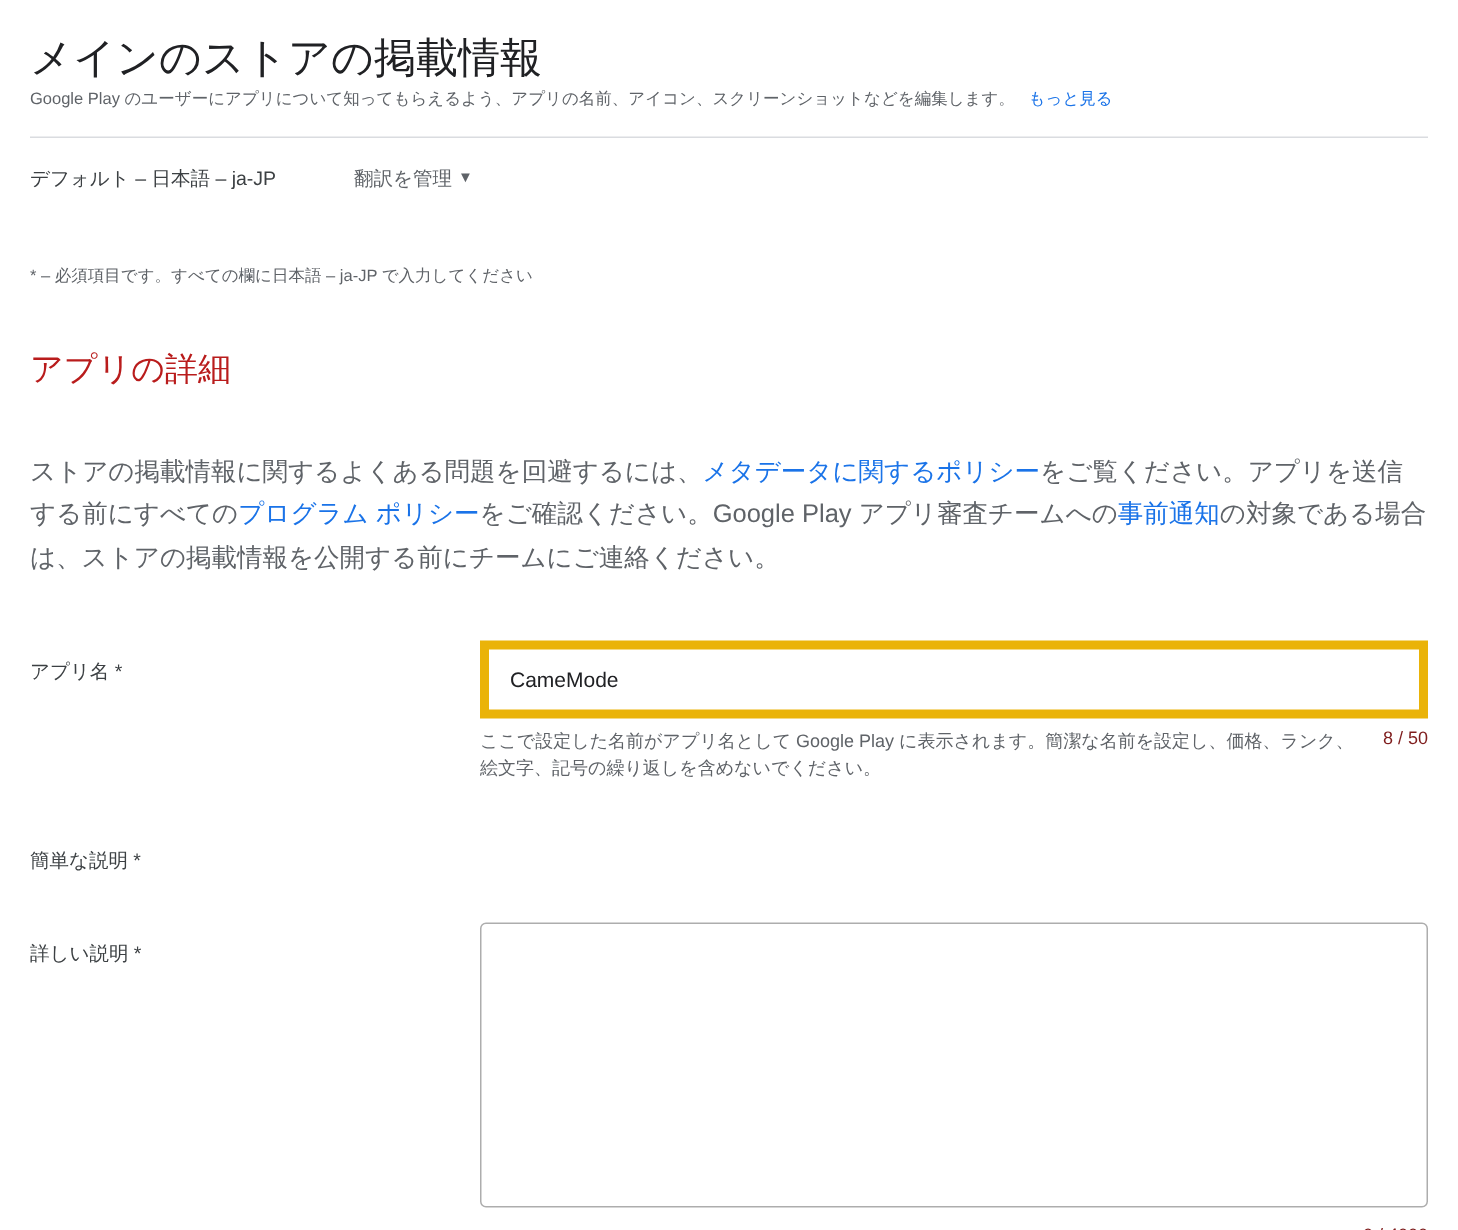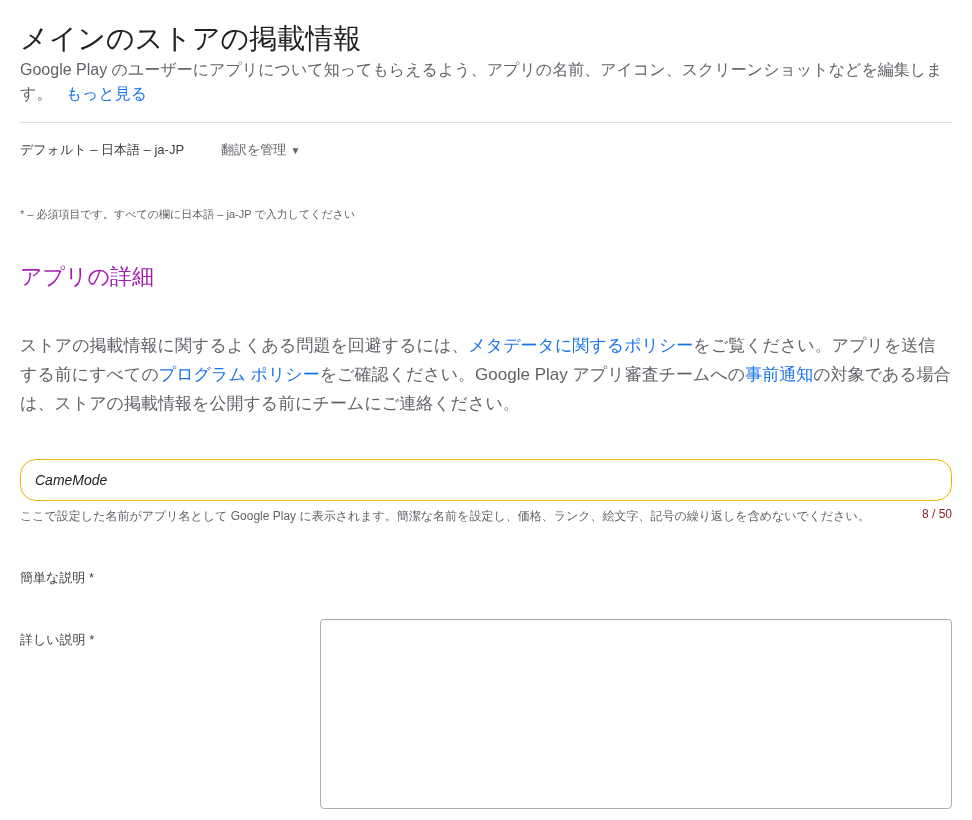--- a/index.html
+++ b/index.html
@@ -9,64 +9,65 @@
       padding: 20px;
       width: 972px;
       background: #fff;
     }
     .page-title {
       font-size: 28px;
       font-weight: 400;
       color: #202124;
     }
     .page-desc {
-      font-size: 16px;
+      font-size: 11px;
       color: #5f6368;
       line-height: 1.5;
       margin-bottom: 16px;
     }
     .link {
       color: #1a73e8;
       cursor: pointer;
     }
     .divider {
       border: none;
       border-top: 1px solid #dadce0;
       margin-bottom: 18px;
     }
     .lang-row {
       display: flex;
       align-items: center;
-      gap: 37px;
+      gap: 20px;
       margin-bottom: 48px;
       font-size: 13px;
     }
     .lang-default {
       color: #3c4043;
     }
     .manage-trans {
       color: #5f6368;
       display: inline-flex;
       align-items: center;
       cursor: pointer;
+      margin-left: 32px;
     }
     .manage-trans .caret {
       margin-left: 4px;
       font-size: 10px;
     }
     .required-note {
       font-size: 11px;
       color: #5f6368;
       margin-bottom: 40px;
     }
     .section-title {
       font-size: 22px;
       font-weight: 400;
       margin-bottom: 40px;
-      color: #a21caf;
+      color: #b91c1c;
     }
     .section-desc {
       font-size: 17px;
       color: #5f6368;
       line-height: 1.7;
       margin-bottom: 40px;
     }
     .form-row {
       display: flex;
       align-items: flex-start;
@@ -79,26 +80,25 @@
       color: #3c4043;
       padding-top: 12px;
     }
     .form-field {
       flex: 1;
     }
     .text-input {
       width: 100%;
       padding: 12px 14px;
       font-size: 14px;
-      border: 1px solid #eab308;
-      border-radius: 16px;
+      border: 6px solid #eab308;
+      border-radius: 0;
       outline: none;
       font-family: inherit;
       color: #202124;
-      font-style: italic;
     }
     .textarea-input {
       width: 100%;
       min-height: 190px;
       padding: 12px 14px;
       font-size: 14px;
       border: 1px solid #adadad;
       border-radius: 4px;
       outline: none;
       font-family: inherit;
@@ -150,20 +150,21 @@
 
 <p class="required-note">* – 必須項目です。すべての欄に日本語 – ja-JP で入力してください</p>
 
 <h2 class="section-title">アプリの詳細</h2>
 
 <p class="section-desc">
   <span>ストアの掲載情報に関するよくある問題を回避するには、</span><span class="link">メタデータに関するポリシー</span><span>をご覧ください。アプリを送信する前にすべての</span><span class="link">プログラム ポリシー</span><span>をご確認ください。Google Play アプリ審査チームへの</span><span class="link">事前通知</span><span>の対象である場合は、ストアの掲載情報を公開する前にチームにご連絡ください。</span>
 </p>
 
 <div class="form-row">
+  <div class="form-label">アプリ名  *</div>
   <div class="form-field">
     <input type="text" class="text-input" value="CameMode" style="">
     <div class="helper-row">
       <div class="helper-text">ここで設定した名前がアプリ名として Google Play に表示されます。簡潔な名前を設定し、価格、ランク、絵文字、記号の繰り返しを含めないでください。</div>
       <div class="char-count">8 / 50</div>
     </div>
   </div>
 </div>
 
 <div class="form-row">

